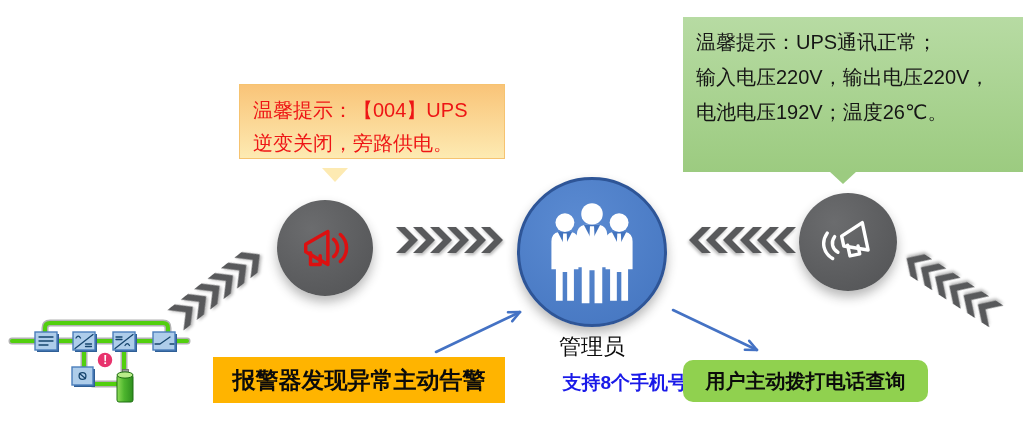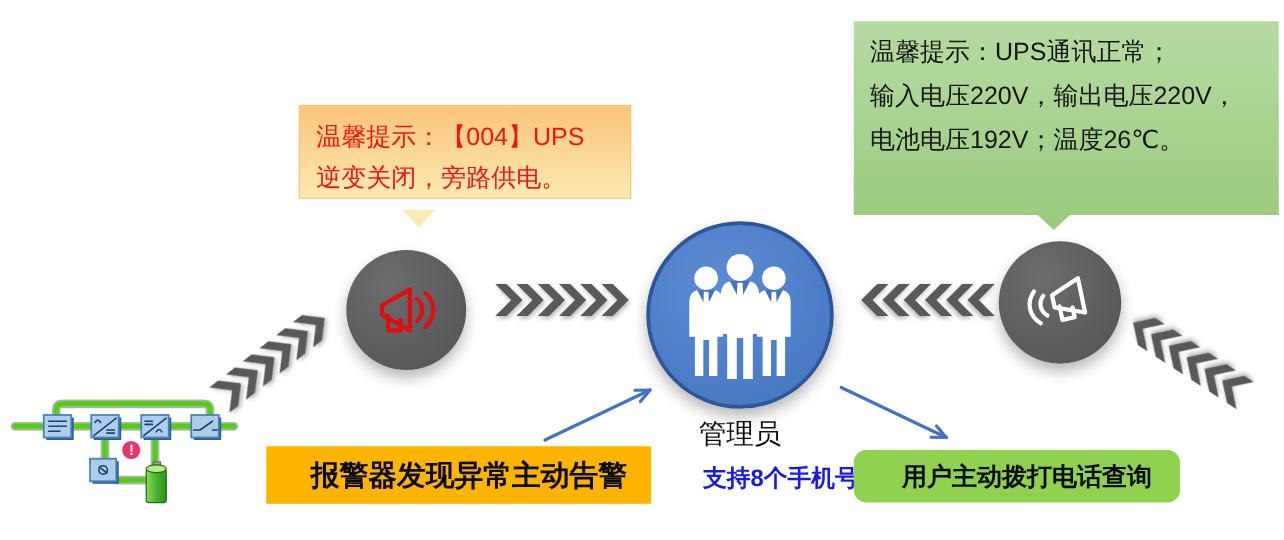--- a/index.html
+++ b/index.html
@@ -68,21 +68,21 @@
   .blue-arrow path{stroke:var(--arrow_blue,#4472c4);stroke-width:2.6;fill:none;
     stroke-linecap:round;stroke-linejoin:round;}
 
   
   .admin-title{left:517px;top:332px;width:150px;text-align:center;
     font-size:22px;font-weight:normal;color:#0b0b0b;}
   .admin-subtitle{left:507px;top:370px;width:180px;text-align:right;
     font-size:19px;font-weight:bold;color:var(--admin_subtitle_blue,#1a1ae8);}
 
   
-  .bar{display:flex;align-items:center;justify-content:center;white-space:nowrap;padding-left:16px;}
+  .bar{display:flex;align-items:center;justify-content:center;white-space:nowrap;}
   .bar-alarm{left:213px;top:357px;width:292px;height:46px;
     background:var(--bar_alarm_bg,#ffb400);font-size:23px;font-weight:bold;color:#0b0b0b;}
   .bar-query{left:683px;top:360px;width:245px;height:42px;
     background:var(--bar_query_bg,#90d14f);font-size:20px;font-weight:bold;color:#0b0b0b;border-radius:10px;}
 
   
   .wire-case{stroke:#b2b2b2;stroke-width:7;fill:none;stroke-linejoin:round;stroke-linecap:round;}
   .wire-core{stroke:var(--wire_green,#52cf0e);stroke-width:4;fill:none;stroke-linejoin:round;stroke-linecap:round;}
   .comp-shadow{fill:#2f5f96;}
   .comp-box{fill:var(--component_blue,#aecdea);stroke:#4a7ebb;stroke-width:1.4;}

